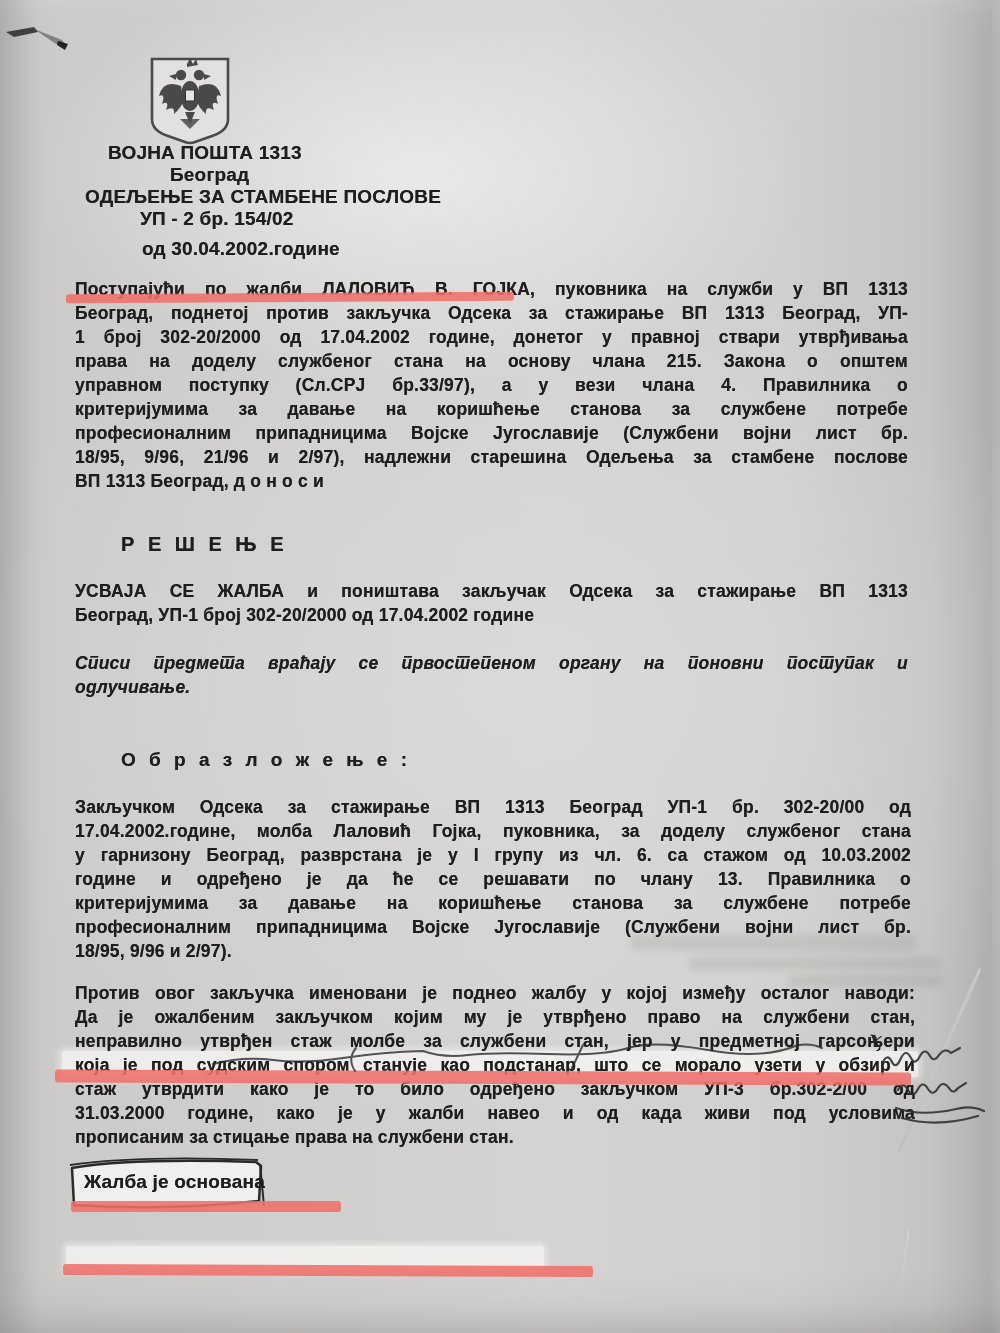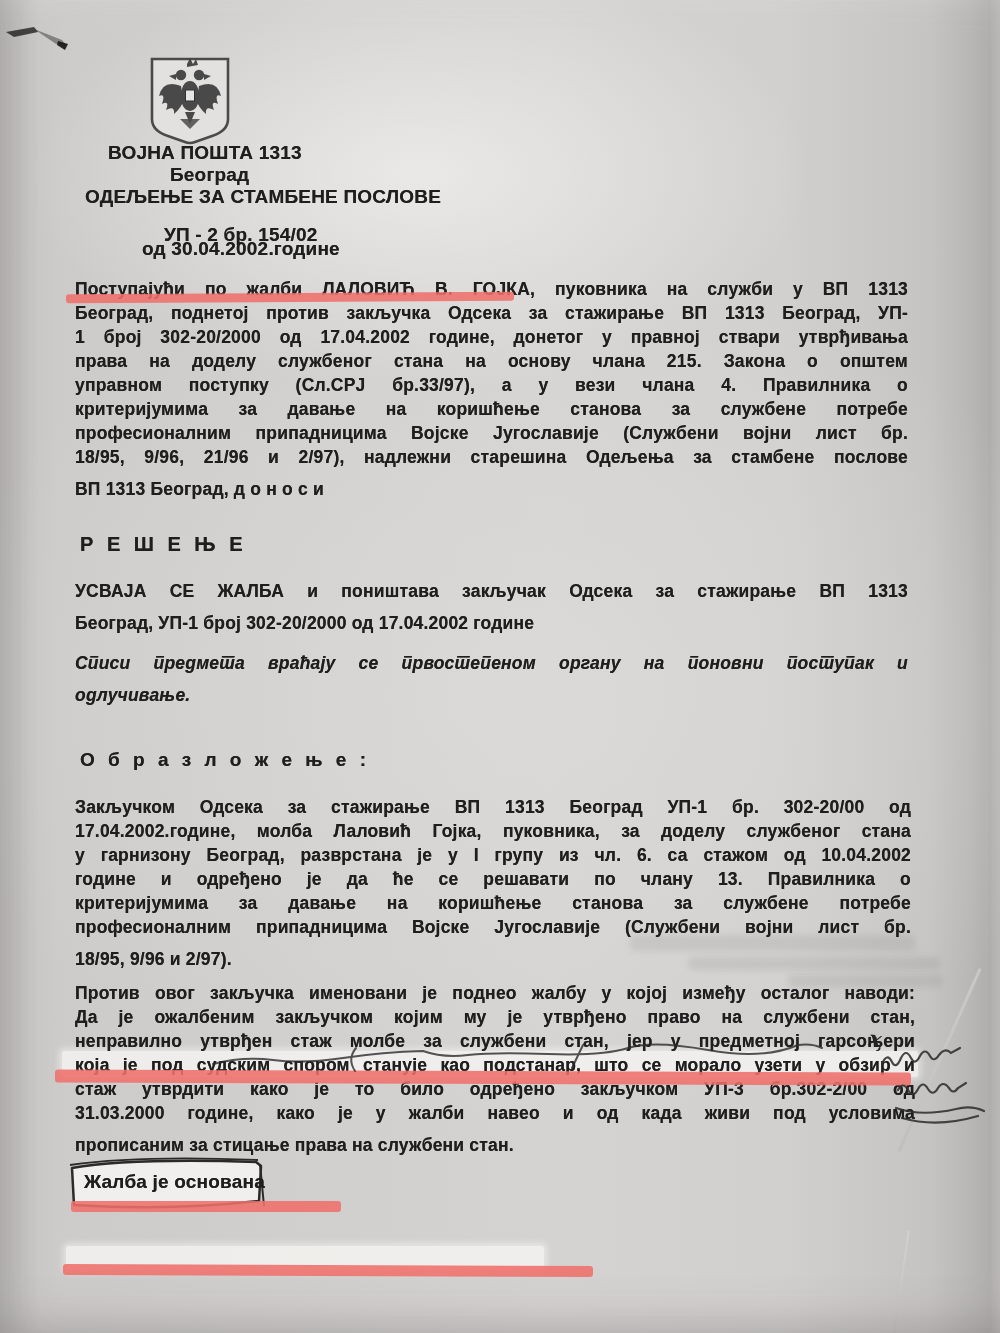--- a/index.html
+++ b/index.html
@@ -17,22 +17,22 @@
                 inset 30px 0 60px -35px rgba(82,80,78,.22),
                 inset 0 20px 40px -25px rgba(255,255,255,.35);
   }
   .abs{position:absolute;}
   .scan-text{font-weight:700;letter-spacing:.2px;text-shadow:0 0 .5px rgba(25,25,25,.75);}
   
   .hline{white-space:nowrap;font-size:19px;}
   
   .para{font-size:17.5px;line-height:24px;}
   .para .line{text-align:justify;text-align-last:justify;white-space:normal;}
-  .para .line:last-child{text-align-last:left;margin-top:8px;}
-  .heading{white-space:nowrap;font-size:20px;letter-spacing:4px;}
+  .para .line:last-child{text-align-last:left;}
+  .heading{white-space:nowrap;font-size:20px;letter-spacing:4px;margin-left:41px;}
   
   .red-mark{background:var(--marker-red,#ef6f6b);opacity:.88;border-radius:3px;z-index:30;}
   .white-strip{background:rgba(246,245,243,.8);border-radius:2px;z-index:5;box-shadow:0 0 6px 3px rgba(246,245,243,.55);}
   .ghost{background:rgba(100,98,95,.13);filter:blur(3px);border-radius:6px;z-index:4;}
   .txt{z-index:10;}
   .pen{z-index:40;}
   .boxed-note{font-size:19px;white-space:nowrap;z-index:12;}
   .hand-x{font-family:"DejaVu Serif","Liberation Serif",serif;font-style:italic;font-weight:700;
           font-size:21px;transform:rotate(9deg);z-index:40;color:#232323;}
   .crease{z-index:2;}
@@ -69,21 +69,21 @@
       <path d="M52,31 Q70,24 74,41 Q67,38 71,49 Q63,45 67,55 Q58,50 59,59 Q51,52 50,46 Z"></path>
       <path d="M38,57 l5,12 5,-12 z"></path>
       <path d="M33,64 h20 l-10,10 z" opacity=".85"></path>
     </g>
     <rect x="38.5" y="35" width="9" height="11" fill="#e8e6e4" stroke="#333" stroke-width="1"></rect>
   </svg>
 
   <div class="abs txt scan-text hline" style="left:108px;top:142px;">ВОЈНА ПОШТА 1313</div>
   <div class="abs txt scan-text hline" style="left:170px;top:164px;">Београд</div>
   <div class="abs txt scan-text hline" style="left:85px;top:186px;">ОДЕЉЕЊЕ ЗА СТАМБЕНЕ ПОСЛОВЕ</div>
-  <div class="abs txt scan-text hline" style="left:140px;top:224px;margin-left:24px;">УП - 2 бр. 154/02</div>
+  <div class="abs txt scan-text hline" style="left:140px;top:208px;">УП - 2 бр. 154/02</div>
   <div class="abs txt scan-text hline" style="left:122px;top:238px;margin-left:20px;">од 30.04.2002.године</div>
 
   <div class="abs txt scan-text para" style="left:75px;top:277px;width:833px;">
       <div class="line">Поступајући по жалби  ЛАЛОВИЋ В. ГОЈКА, пуковника на служби у ВП 1313</div>
       <div class="line">Београд,  поднетој против закључка Одсека за стажирање ВП 1313 Београд, УП-</div>
       <div class="line">1 број 302-20/2000 од 17.04.2002 године, донетог у правној ствари утврђивања</div>
       <div class="line">права на доделу службеног стана на основу члана 215. Закона о општем</div>
       <div class="line">управном поступку (Сл.СРЈ бр.33/97), а у вези члана 4. Правилника о</div>
       <div class="line">критеријумима за давање на коришћење станова за службене потребе</div>
       <div class="line">професионалним припадницима Војске Југославије (Службени војни лист бр.</div>
@@ -103,21 +103,21 @@
   <div class="abs txt scan-text para" style="left:75px;top:651px;width:833px;font-style:italic;">
       <div class="line">Списи предмета враћају се првостепеном органу на поновни поступак и</div>
       <div class="line">одлучивање.</div>
     </div>
 
   <div class="abs txt scan-text heading" style="left:80px;top:749px;font-size:19px;">О б р а з л о ж е њ е :</div>
 
   <div class="abs txt scan-text para" style="left:75px;top:795px;width:836px;">
       <div class="line">Закључком Одсека за стажирање ВП 1313 Београд УП-1 бр. 302-20/00 од</div>
       <div class="line">17.04.2002.године, молба  Лаловић Гојка, пуковника, за доделу службеног стана</div>
-      <div class="line">у гарнизону Београд, разврстана је у  I  групу из чл. 6. са стажом од 10.04.2002</div>
+      <div class="line">у гарнизону Београд, разврстана је у  I  групу из чл. 6. са стажом од 10.03.2002</div>
       <div class="line">године и одређено је да ће се решавати по члану 13. Правилника о</div>
       <div class="line">критеријумима за давање на коришћење станова за службене потребе</div>
       <div class="line">професионалним припадницима Војске Југославије (Службени војни лист бр.</div>
       <div class="line">18/95, 9/96 и 2/97).</div>
     </div>
 
   <div class="abs white-strip" style="left:62px;top:1051px;width:856px;height:26px;"></div>
 
   <div class="abs txt scan-text para" style="left:75px;top:981px;width:840px;">
       <div class="line">Против овог закључка именовани је поднео жалбу у којој између осталог наводи:</div>

